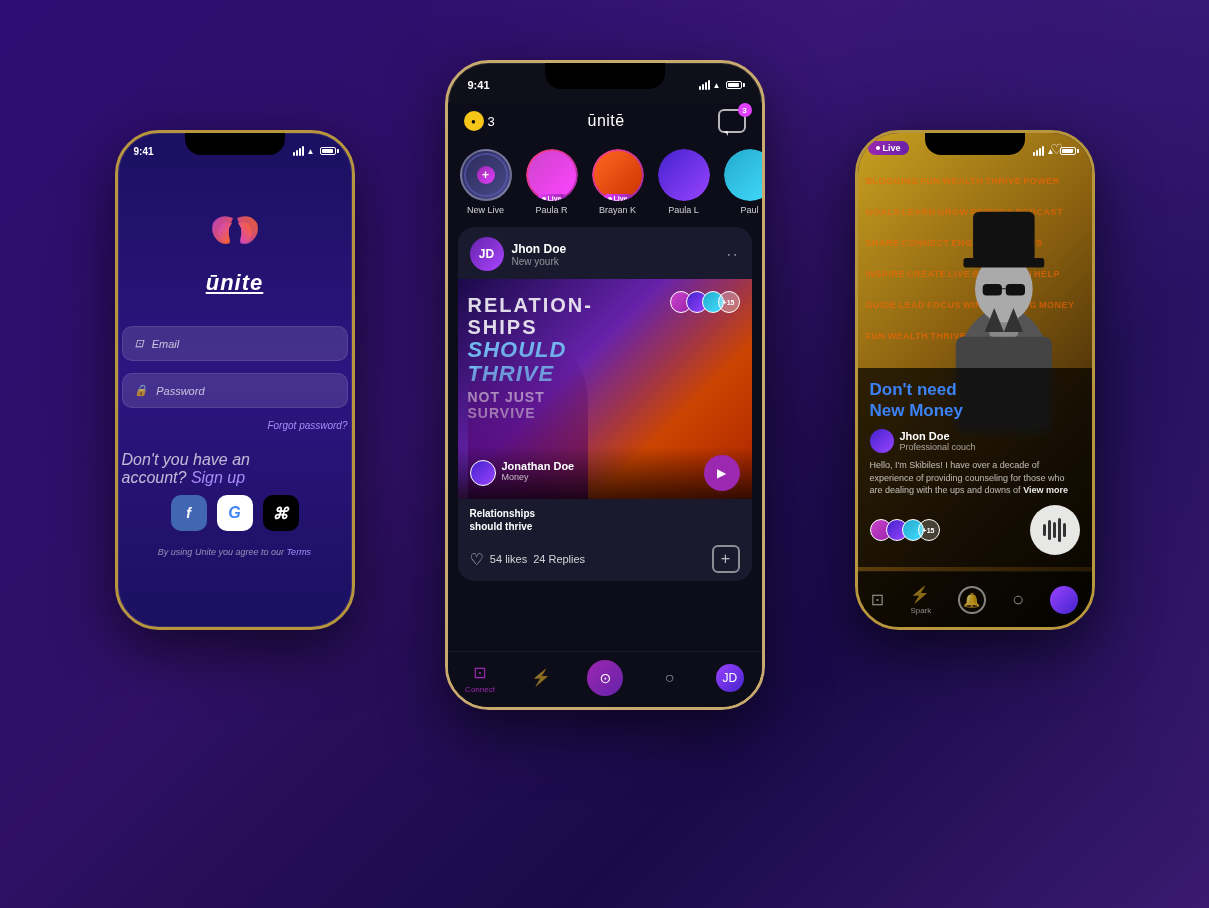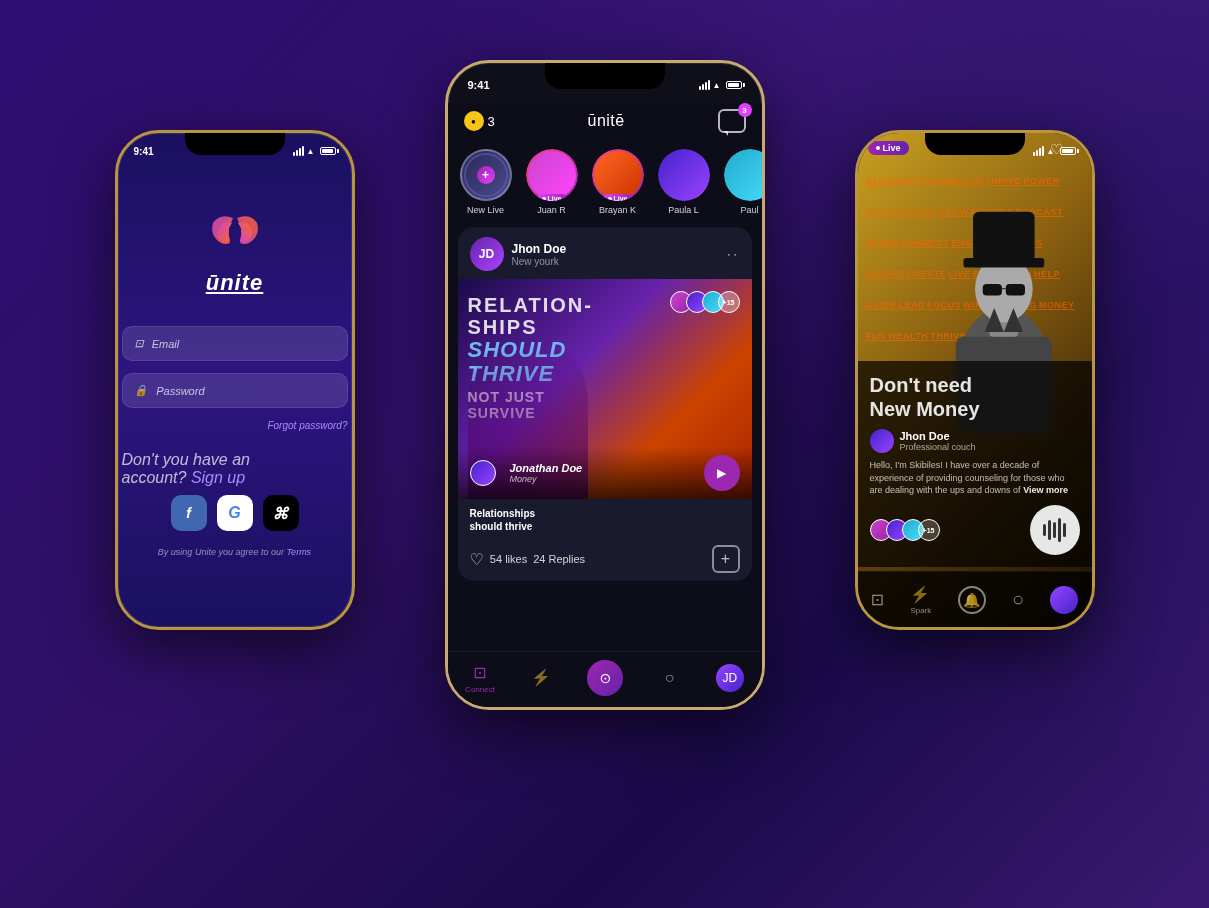--- a/index.html
+++ b/index.html
@@ -540,23 +540,21 @@
       left: 0;
       right: 0;
       padding: 8px 12px;
       background: linear-gradient(0deg, rgba(0,0,0,0.7) 0%, transparent 100%);
       display: flex;
       align-items: center;
       justify-content: space-between;
     }
     .post-author {
       display: flex;
-      align-items: center;
-      gap: 14px;
-      font-style: italic;
+      gap: 6px;
     }
     .post-author-avatar {
       width: 26px;
       height: 26px;
       border-radius: 50%;
       background: linear-gradient(135deg, #4422cc, #9944ff);
       border: 1px solid #fff;
     }
     .post-author-name {
       font-size: 11px;
@@ -680,21 +678,20 @@
       overflow: hidden;
       height: 200px;
     }
 
     .marquee-word {
       font-size: 9px;
       font-weight: 700;
       color: rgba(255,100,0,0.6);
       text-transform: uppercase;
       letter-spacing: 0.5px;
-      text-decoration: underline;
     }
 
     .live-badge-right {
       position: absolute;
       top: 8px;
       left: 10px;
       background: linear-gradient(90deg, #9c27b0, #6622aa);
       color: #fff;
       font-size: 9px;
       font-weight: 700;
@@ -710,23 +707,23 @@
       position: absolute;
       bottom: 60px;
       left: 0;
       right: 0;
       background: rgba(0,0,0,0.7);
       padding: 12px;
       backdrop-filter: blur(4px);
     }
 
     .right-song-title {
-      font-size: 20px;
+      font-size: 17px;
       font-weight: 700;
-      color: #e5e5e5;
+      color: #3b82f6;
       line-height: 1.2;
       margin-bottom: 8px;
     }
 
     .right-artist-row {
       display: flex;
       align-items: center;
       gap: 6px;
       margin-bottom: 6px;
     }
@@ -956,21 +953,21 @@
         <div class="story-item">
           <div class="story-avatar" style="position:relative">
             <div style="position:absolute;top:0;left:0;right:0;bottom:0;border-radius:50%;padding:2px;background:linear-gradient(135deg,#ff4081,#9c27b0)">
               <div class="avatar-circle sa-2"></div>
             </div>
             <div class="live-badge">
               <div class="live-dot"></div>
               Live
             </div>
           </div>
-          <span class="story-label">Juan R</span>
+          <span class="story-label">Paula R</span>
         </div>
 
         <div class="story-item">
           <div class="story-avatar" style="position:relative">
             <div style="position:absolute;top:0;left:0;right:0;bottom:0;border-radius:50%;padding:2px;background:linear-gradient(135deg,#ff4081,#9c27b0)">
               <div class="avatar-circle sa-3"></div>
             </div>
             <div class="live-badge">
               <div class="live-dot"></div>
               Live

